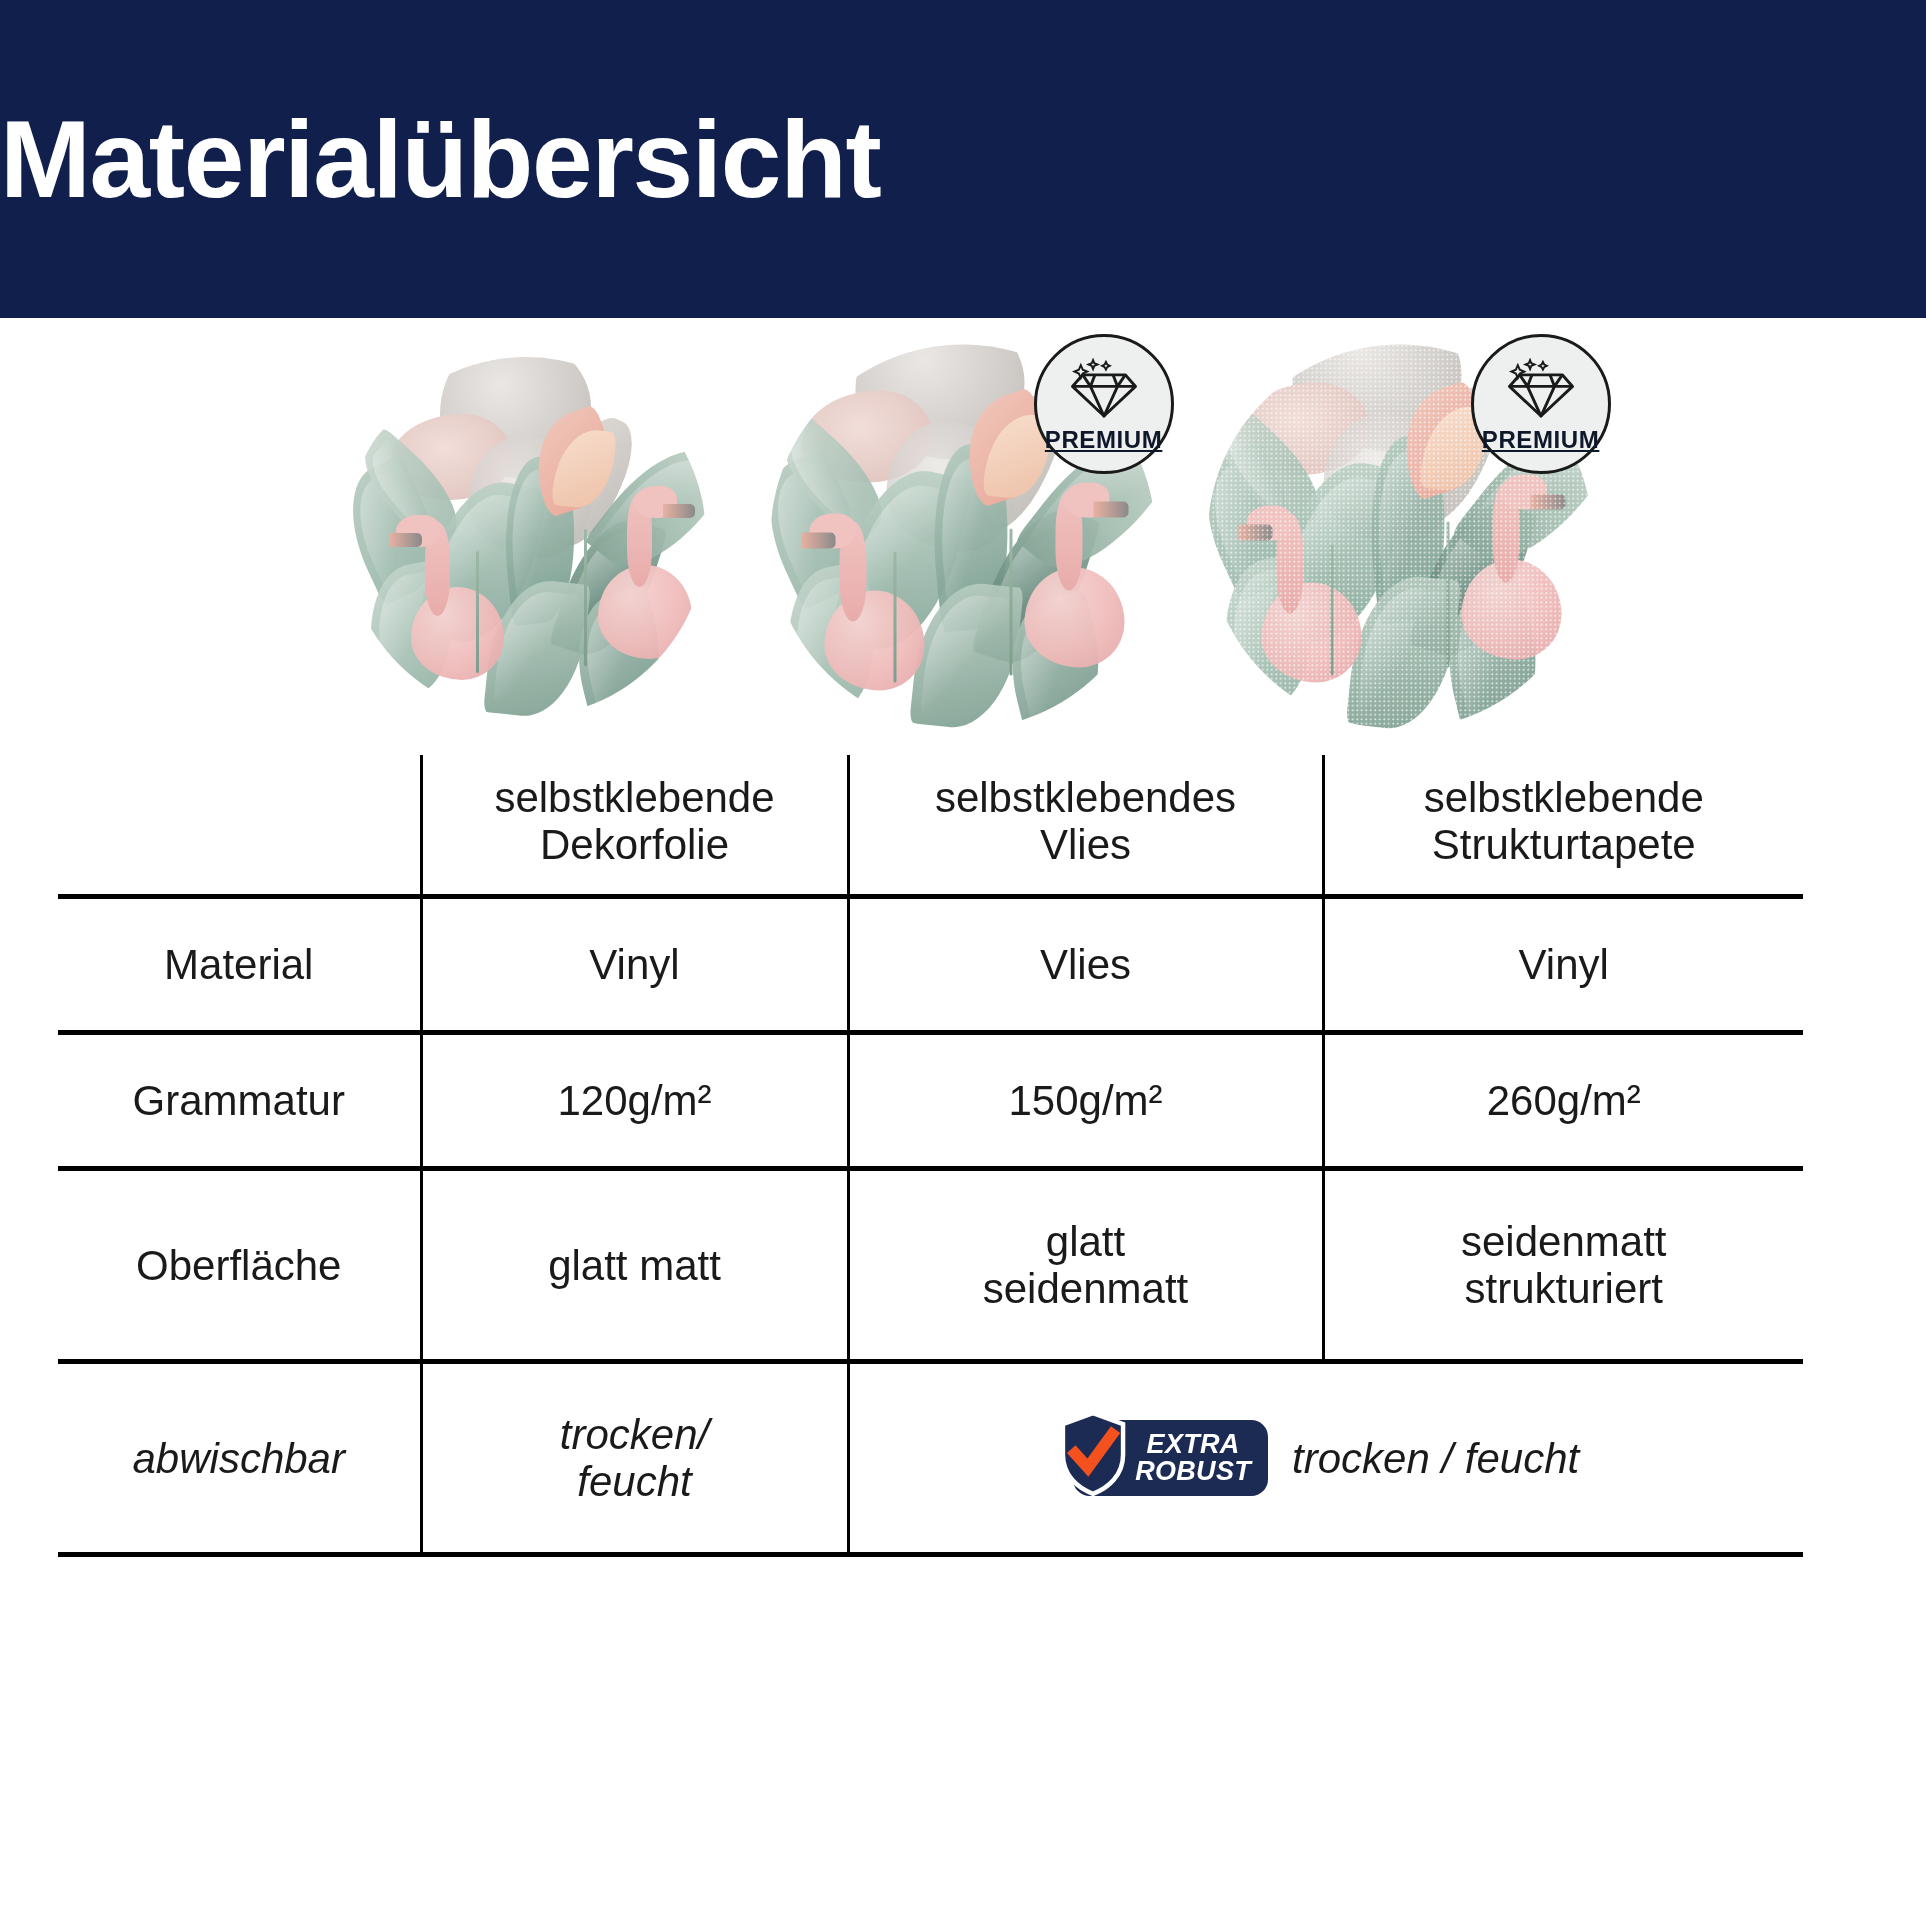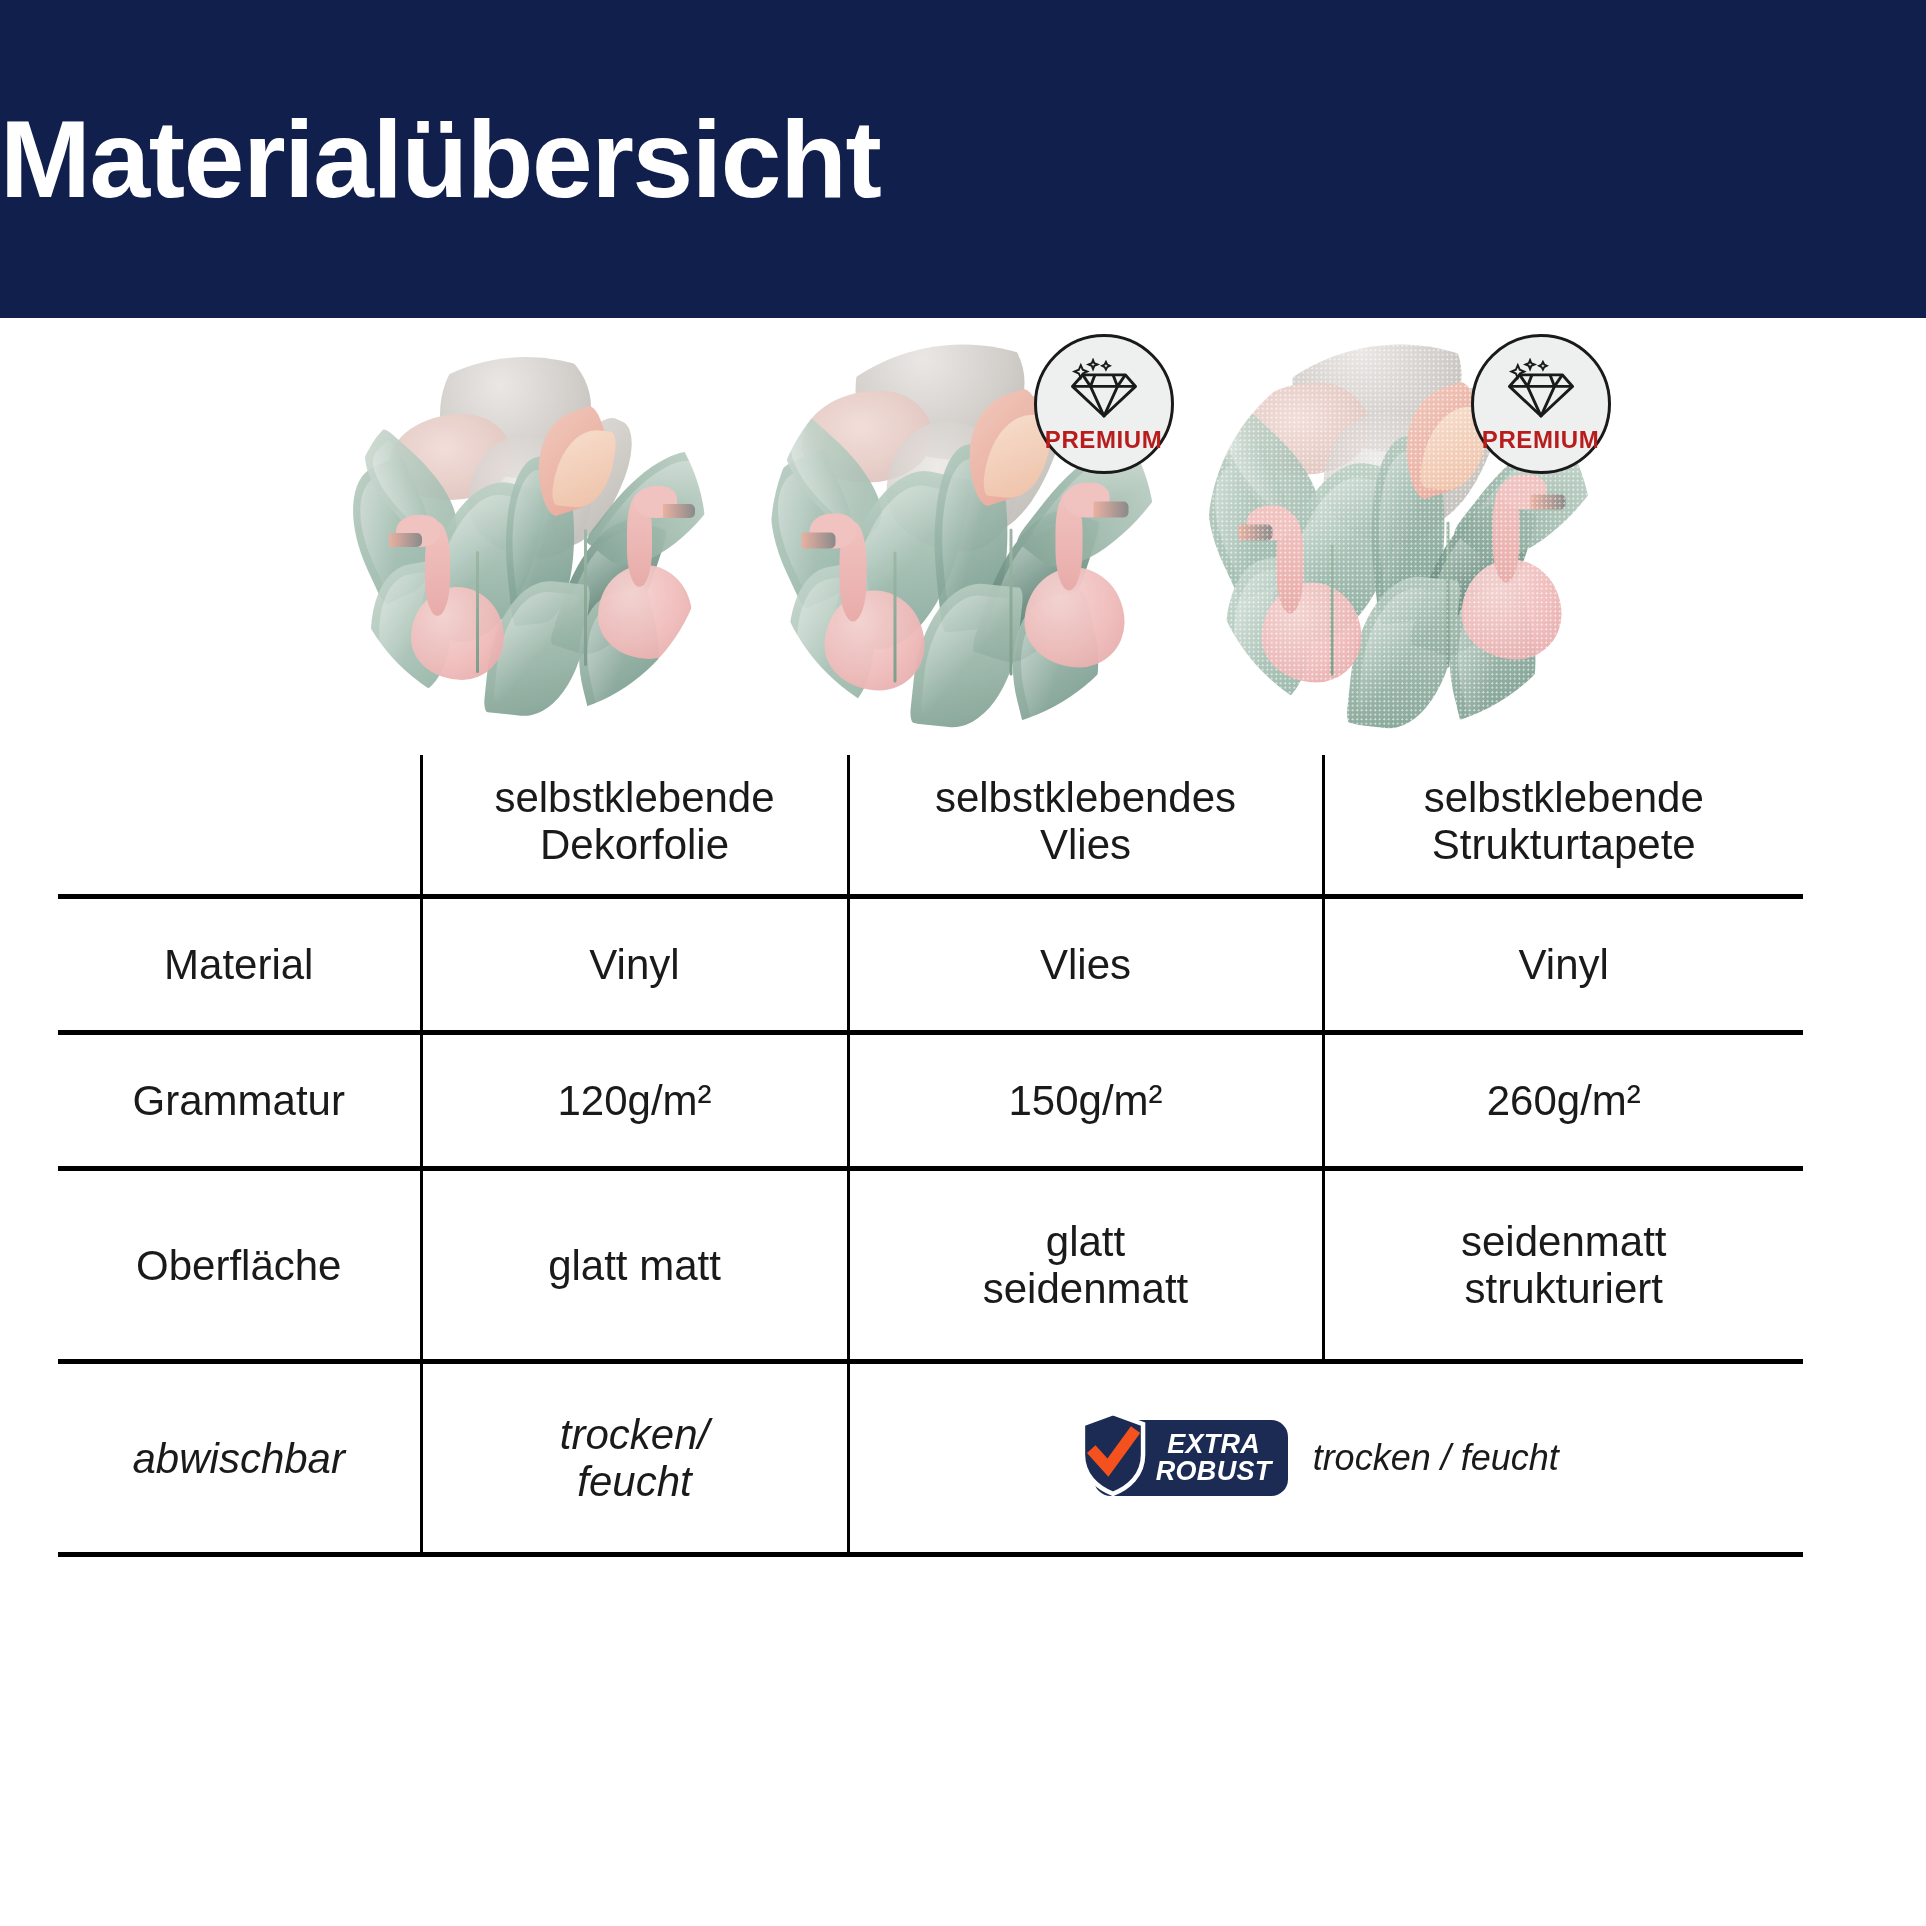--- a/index.html
+++ b/index.html
@@ -152,21 +152,22 @@
     align-items:center;
     justify-content:center;
     gap: 3.9px;
     z-index: 5;
   }
   .premium-badge .diamond-icon { margin-top: 5.1px; }
   .premium-label {
     font-size: 24px;
     font-weight: bold;
     letter-spacing: 0.6px;
-    color: #b91c1c;
+    color: #0f172a;
+    text-decoration: underline;
   }
 
   
   .table-wrap {
     position: relative;
     width: 1926px;
     padding: 0 93px 0 58px;
   }
   table.spec-table {
     width: 1744px;
@@ -231,21 +232,21 @@
     justify-content:center;
     line-height: 1.0;
   }
   .robust-lines span {
     color:#ffffff;
     font-size: 27px;
     font-weight: bold;
     letter-spacing: 0.3px;
   }
   .robust-text {
-    font-size: 36px;
+    font-size: 42px;
     color:#1a1a1a;
     white-space: nowrap;
   }
 </style>
 </head>
 <body>
 
 <div class="header-banner">
   <div class="header-title">Materialübersicht</div>
 </div>

